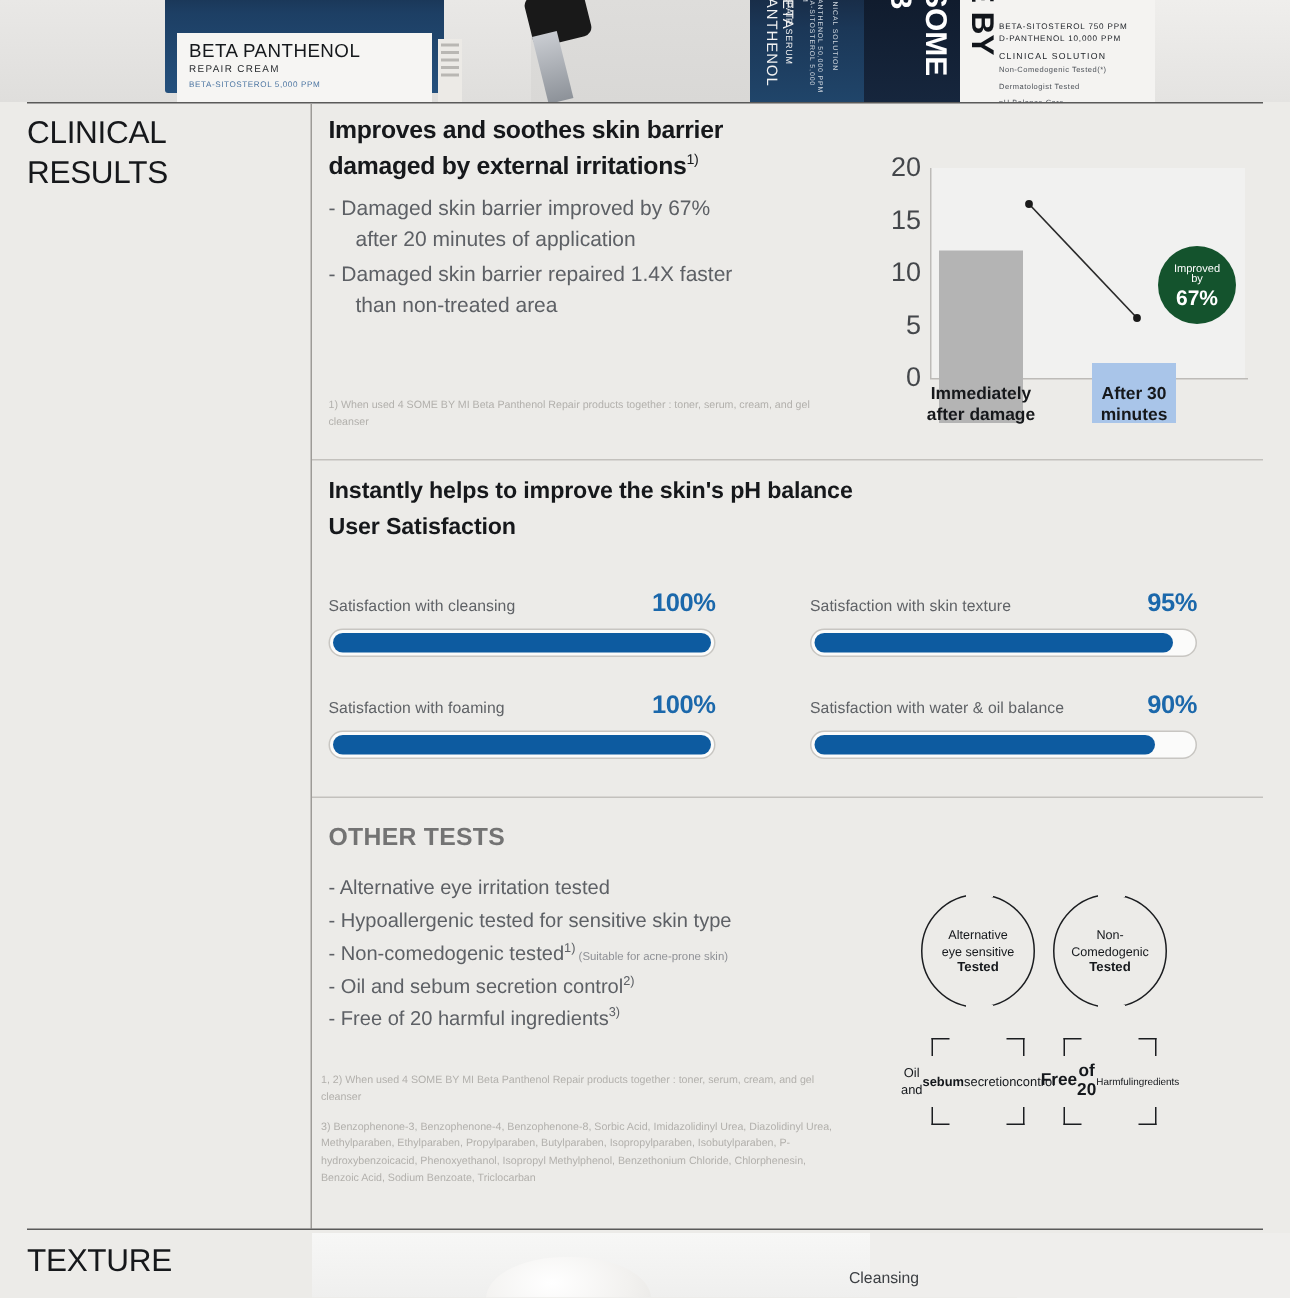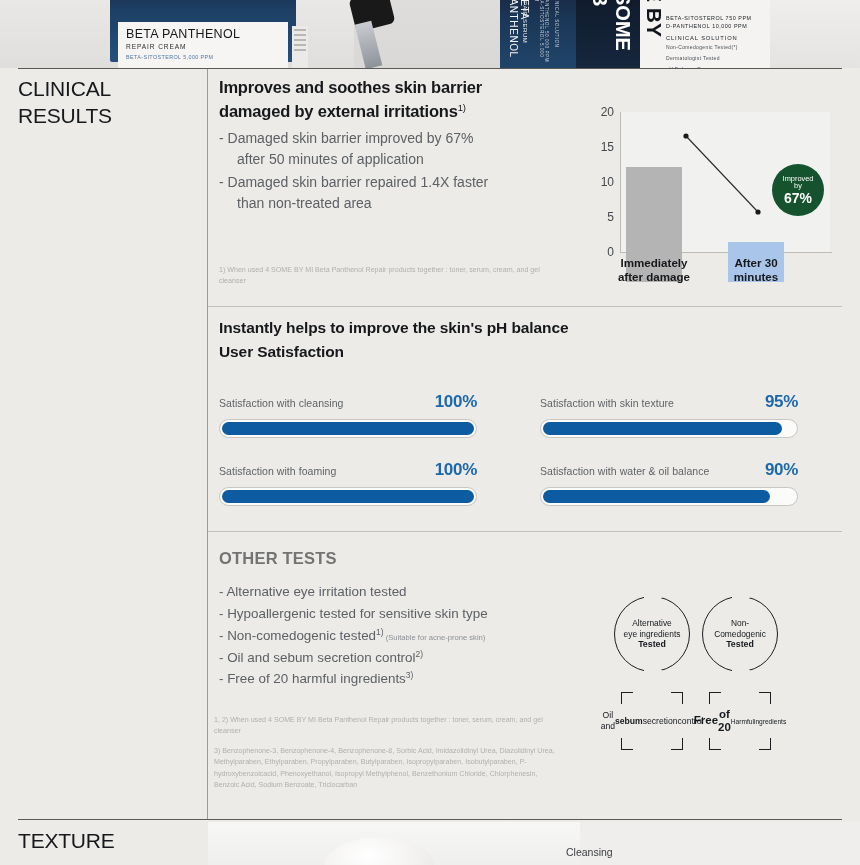--- a/index.html
+++ b/index.html
@@ -86,21 +86,21 @@
     letter-spacing:-.2px;
   }
   .b1-head sup { font-size:9.5px; font-weight:400; }
   .bullets { position:absolute; left:219px; top:128px; width:350px; }
   .bullets li { list-style:none; font-size:14px; line-height:1.5; color:#5d6065;
     text-indent:-9px; padding-left:9px; margin-bottom:2px; }
   .fnote { position:absolute; font-size:7.1px; line-height:1.62; color:#b2b0ac; width:345px; }
 
   
   .chart { position:absolute; left:588px; top:112px; width:246px; height:170px; }
-  .ytick { position:absolute; right:calc(100% - 26px); font-size:12px; color:#44474b;
+  .ytick { position:absolute; right:calc(100% - 26px); font-size:18px; color:#44474b;
     text-align:right; transform:translateY(-50%); width:26px; }
   .plot { position:absolute; left:32px; top:0; width:210px; height:140px;
     background:#f1f1f0; }
   .axis-y { position:absolute; left:32px; top:0; width:1px; height:140px; background:#bdbbb8; }
   .axis-x { position:absolute; left:32px; top:140px; width:212px; height:1px; background:#bdbbb8; }
   .bar { position:absolute; bottom:0; }
   .bar-a { left:38px; width:56px; background:#b4b4b4; }
   .bar-b { left:140px; width:56px; background:#a9c5e9; }
   .xlab { position:absolute; top:144px; font-size:11.6px; line-height:1.25;
     color:#16181b; font-weight:700; text-align:center; width:100px; }
@@ -230,21 +230,21 @@
   </div>
 
   <div class="b1-head">
     <span>Improves and soothes skin barrier</span><br>
     <span>damaged by external irritations</span><sup>1)</sup>
   </div>
 
   <ul class="bullets">
     <li>
       <span>- Damaged skin barrier improved by 67%</span><br>
-      <span style="padding-left:9px;">after 50 minutes of application</span>
+      <span style="padding-left:9px;">after 20 minutes of application</span>
     </li>
     <li>
       <span>- Damaged skin barrier repaired 1.4X faster</span><br>
       <span style="padding-left:9px;">than non-treated area</span>
     </li>
   </ul>
 
   <div class="fnote" style="left:219px; top:265px;">1) When used  4 SOME BY MI Beta Panthenol Repair products together : toner, serum, cream, and gel cleanser</div>
 
   <div class="chart">
@@ -335,21 +335,21 @@
       <li><span>- Alternative eye irritation tested</span></li>
       <li><span>- Hypoallergenic tested for sensitive skin type</span></li>
       <li><span>- Non-comedogenic tested</span><sup>1)</sup><span class="sm"> (Suitable for acne-prone skin)</span></li>
       <li><span>- Oil and sebum secretion control</span><sup>2)</sup></li>
       <li><span>- Free of 20 harmful ingredients</span><sup>3)</sup></li>
     </ul>
 
   <div class="seals">
     <div class="seal-c" style="left:0; top:0;">
       <span>Alternative</span>
-      <span>eye ingredients</span>
+      <span>eye sensitive</span>
       <b>Tested</b>
     </div>
     <div class="seal-c" style="left:88px; top:0;">
       <span>Non-</span>
       <span>Comedogenic</span>
       <b>Tested</b>
     </div>
 
     <div class="seal-b" style="left:7px; top:96px;">
       <span class="cn tl"></span>

